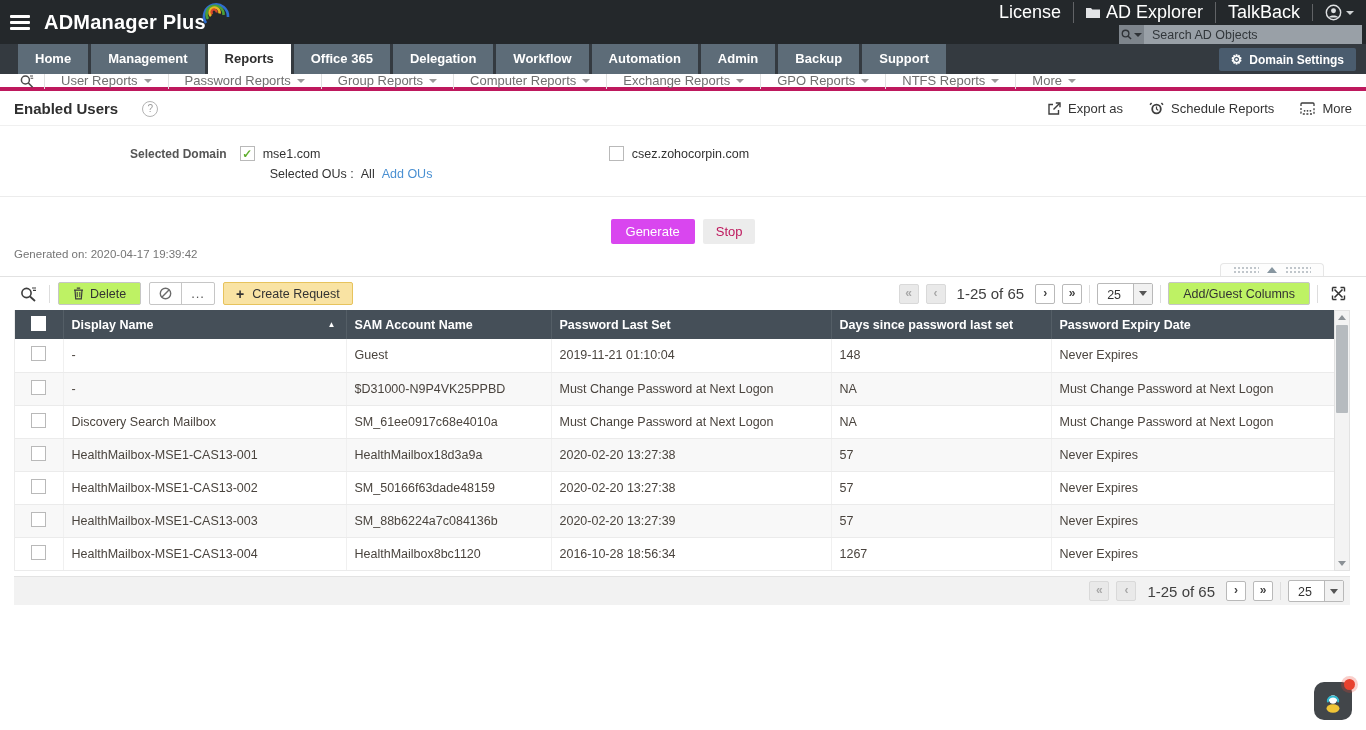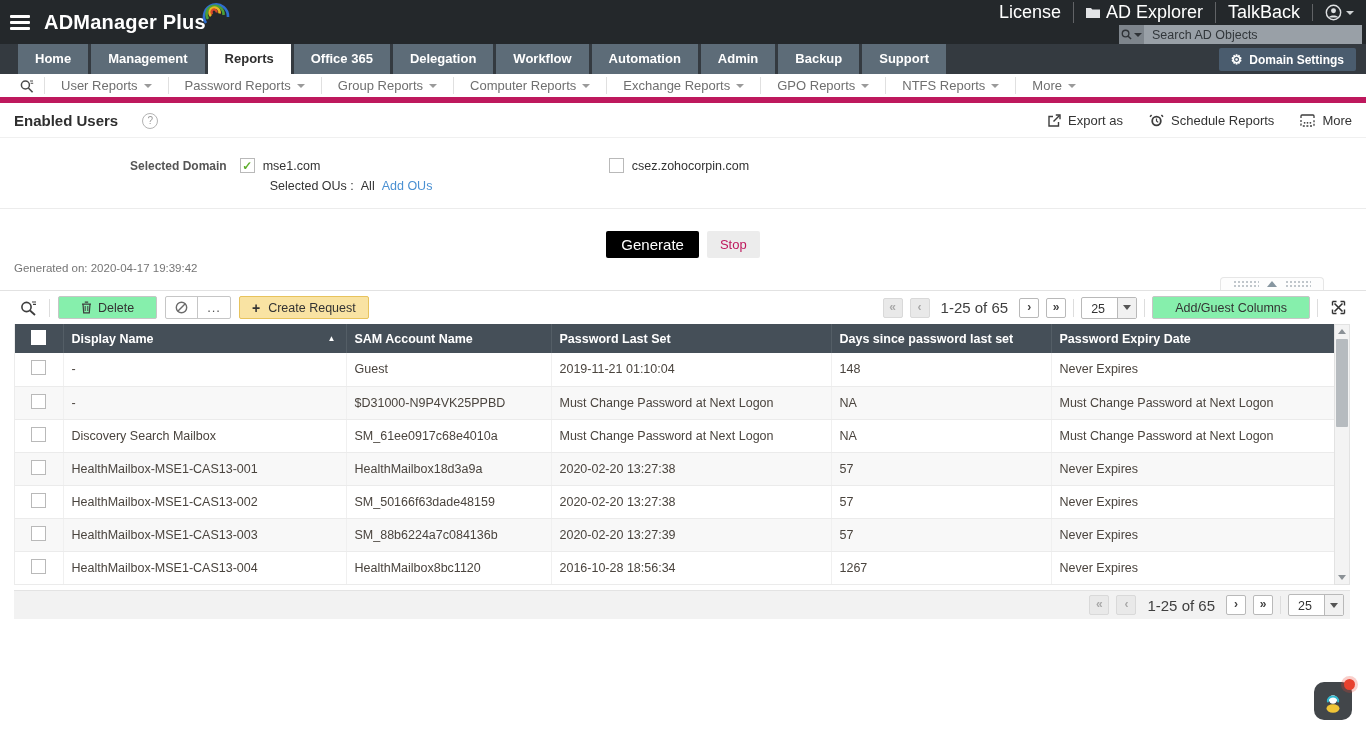--- a/index.html
+++ b/index.html
@@ -29,21 +29,21 @@
   .navbar { height: 30px; background: #343a40; display: flex; position: relative; }
   .tabs { display: flex; padding-left: 18px; column-gap: 3px; }
   .tab { background: #5d6c78; color: #fff; font-size: 13px; font-weight: bold; line-height: 30px; padding: 0 17px; cursor: pointer; white-space: nowrap; }
   .tab.active { background: #fff; color: #2e2e2e; }
   .domain-settings-btn { position: absolute; right: 10px; top: 4px; height: 23px; background: #4a5c6e; color: #fff;
     border: 0; border-radius: 2px; font-family: inherit; font-size: 12px; font-weight: bold; padding: 0 12px;
     display: flex; align-items: center; gap: 7px; cursor: pointer; }
   .gear-glyph { font-size: 13px; line-height: 1; }
 
   
-  .subnav { height: 29px; border-bottom: 6px solid #be185d; display: flex; align-items: center; padding-left: 10px; }
+  .subnav { height: 17px; border-bottom: 4px solid #be185d; display: flex; align-items: center; padding-left: 10px; }
   .subnav .lead-icon { padding: 0 10px; border-right: 1px solid #e0e0e0; height: 17px; display: flex; align-items: center; cursor: pointer; }
   .subnav-item { font-size: 13px; color: #6f6f6f; padding: 0 16px; height: 17px; display: flex; align-items: center; gap: 6px;
     border-right: 1px solid #e0e0e0; cursor: pointer; white-space: nowrap; }
   .subnav-item:last-child { border-right: 0; }
   .subnav-item .caret-down { border-top-color: #9a9a9a; }
 
   
   .title-row { display: flex; justify-content: space-between; align-items: center; padding: 9px 14px 8px; border-bottom: 1px solid #f0f0f0; }
   .title-left { display: flex; align-items: center; }
   .page-title { font-size: 15px; font-weight: bold; color: #2f2f2f; }
@@ -59,40 +59,40 @@
   .domain-item { width: 369px; }
   .check-row { display: flex; align-items: center; gap: 8px; }
   .cb { width: 15px; height: 15px; border: 1px solid #b9b9b9; background: #fff; display: inline-flex;
     align-items: center; justify-content: center; font-size: 12px; font-weight: bold; color: #5fae2d; cursor: pointer; flex: 0 0 auto; }
   .domain-name { font-size: 12.5px; color: #333; }
   .ous-line { margin: 6px 0 0 30px; font-size: 12.5px; color: #333; display: flex; gap: 7px; }
   .link-blue { color: #4a90d2; cursor: pointer; }
 
   
   .gen-row { margin-top: 22px; display: flex; justify-content: center; gap: 8px; }
-  .btn-generate { background: #000000; color: #fff; border: 0; border-radius: 2px; font-family: inherit; font-size: 15px; padding: 5px 15px; cursor: pointer; }
+  .btn-generate { background: #d946ef; color: #fff; border: 0; border-radius: 2px; font-family: inherit; font-size: 13px; padding: 5px 15px; cursor: pointer; }
   .btn-stop { background: #ececec; color: #be185d; border: 0; border-radius: 2px; font-family: inherit; font-size: 13px; padding: 5px 13px; cursor: pointer; }
   .generated-on { margin: 4px 0 8px 14px; font-size: 11.5px; color: #757575; }
 
   
   .panel-divider { position: relative; height: 9px; border-bottom: 1px solid #e2e2e2; }
   .collapse-handle { position: absolute; right: 42px; bottom: 0; width: 104px; height: 13px; background: #fdfdfd;
     border: 1px solid #e6e6e6; border-bottom: 0; border-radius: 4px 4px 0 0; display: flex; align-items: center;
     justify-content: center; gap: 8px; cursor: pointer; }
   .grip-dots { width: 26px; height: 8px;
     background-image: radial-gradient(#c0c6cb 1px, transparent 1.1px); background-size: 4px 4px; }
   .handle-arrow { width: 0; height: 0; border-left: 5px solid transparent; border-right: 5px solid transparent; border-bottom: 6px solid #8796a0; }
 
   
   .grid-panel { margin: 0 16px 0 14px; }
   .grid-toolbar { height: 33px; display: flex; align-items: center; gap: 8px; }
   .icon-btn-plain { display: flex; align-items: center; padding: 0 4px 0 6px; cursor: pointer; }
   .vdiv { width: 1px; height: 18px; background: #ddd; }
-  .tb-btn { height: 23px; border: 1px solid #c6c6c6; background: #86efac; border-radius: 2px; font-family: inherit;
-    font-size: 12.5px; color: #333; display: flex; align-items: center; gap: 6px; padding: 0 22px; cursor: pointer; }
+  .tb-btn { height: 23px; border: 1px solid #c6c6c6; background: #bef264; border-radius: 2px; font-family: inherit;
+    font-size: 12.5px; color: #333; display: flex; align-items: center; gap: 6px; padding: 0 14px; cursor: pointer; }
   .btn-group { height: 23px; border: 1px solid #c6c6c6; border-radius: 2px; display: flex; background: #fff; }
   .btn-group .seg { padding: 0 9px; display: flex; align-items: center; cursor: pointer; font-size: 13px; color: #555; letter-spacing: 1px; }
   .btn-group .seg + .seg { border-left: 1px solid #c6c6c6; }
   .btn-create { height: 23px; background: #f9e3a3; border: 1px solid #e7c35d; border-radius: 2px; font-family: inherit;
     font-size: 12.5px; color: #333; display: flex; align-items: center; gap: 8px; padding: 0 12px; cursor: pointer; }
   .plus-glyph { font-size: 14px; font-weight: bold; line-height: 1; }
   .toolbar-right { margin-left: auto; display: flex; align-items: center; gap: 7px; }
 
   .pg-btn { width: 20px; height: 20px; border: 1px solid #b9b9b9; background: #fff; border-radius: 2px; color: #444;
     font-family: inherit; font-size: 12px; font-weight: bold; display: flex; align-items: center; justify-content: center; cursor: pointer; padding: 0 0 2px; }

